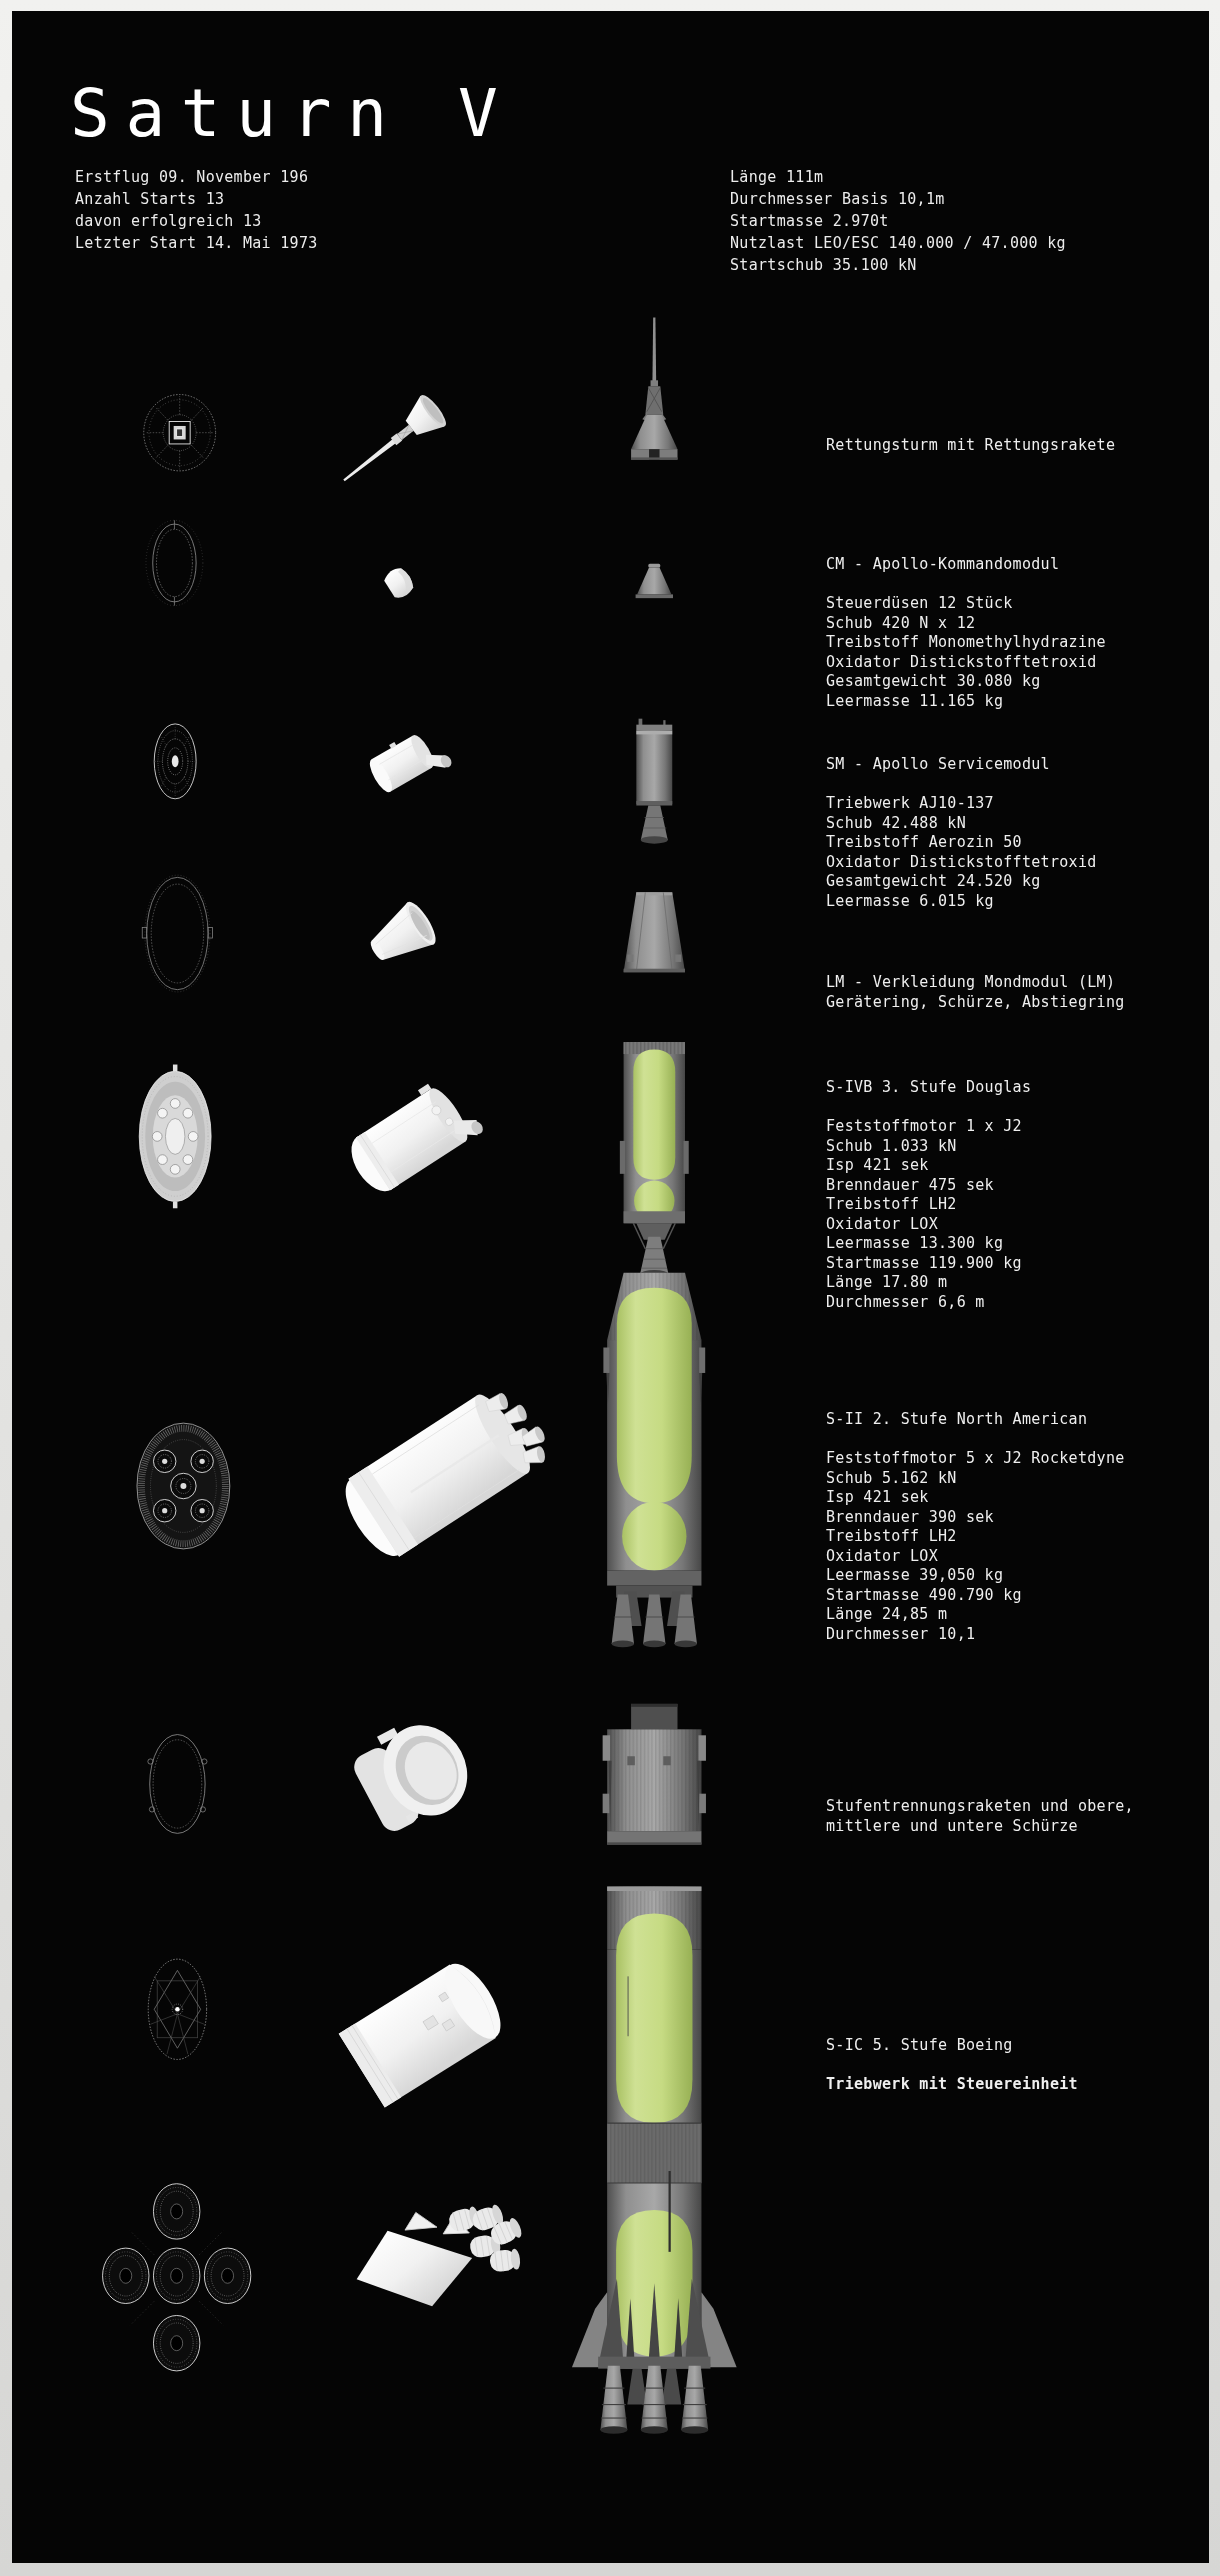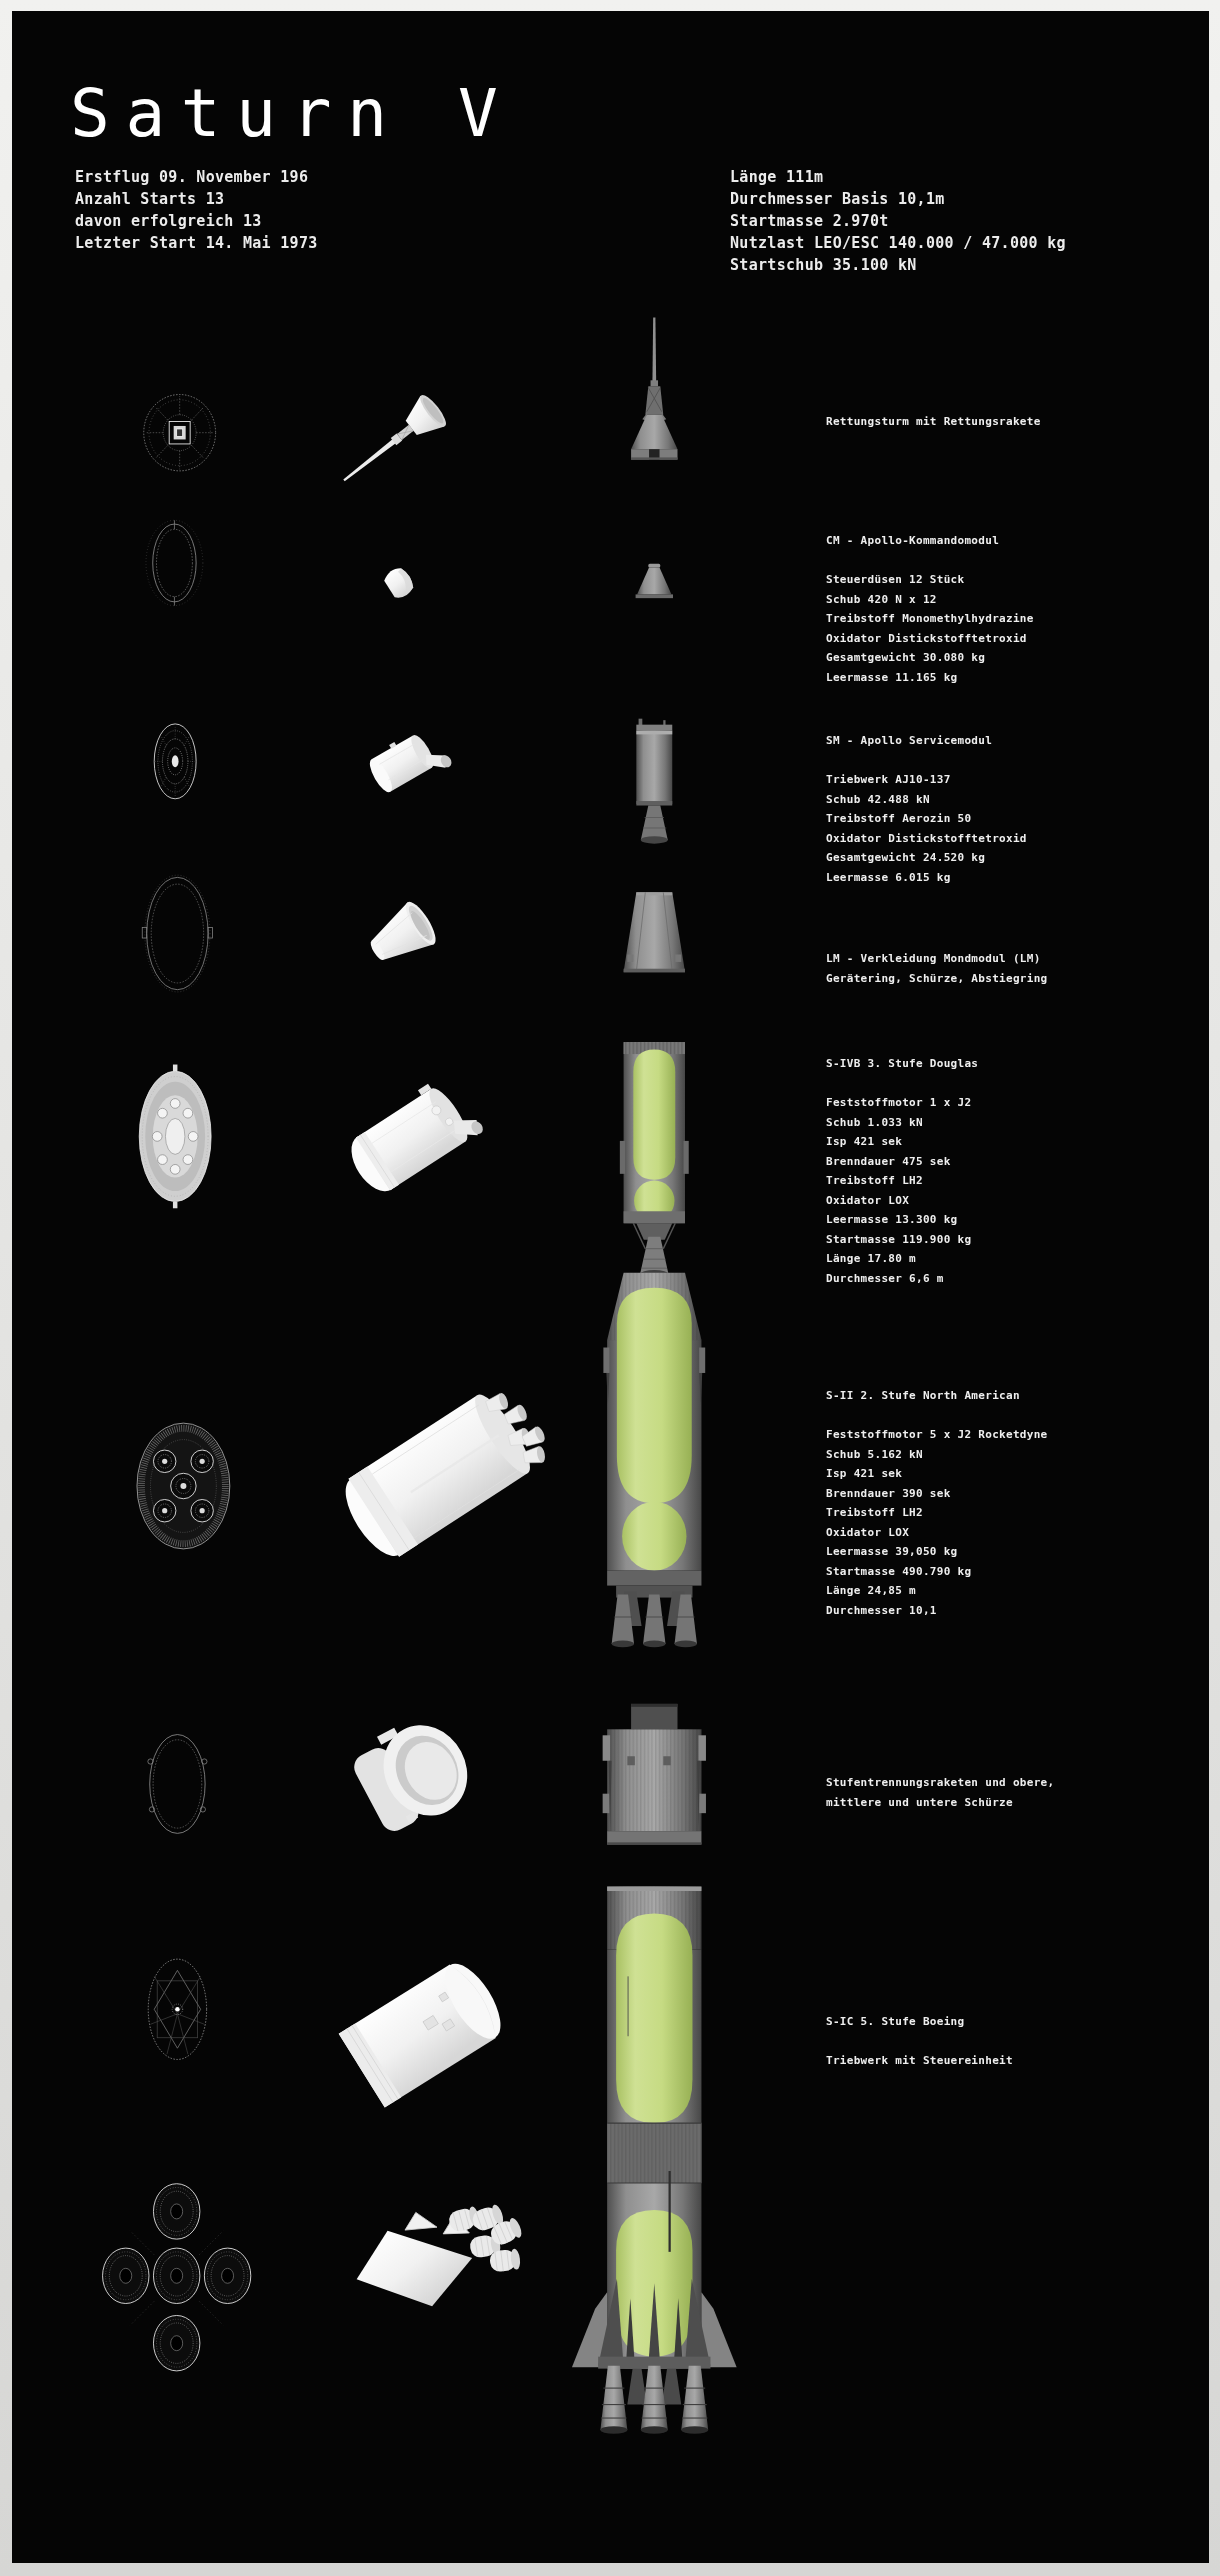--- a/index.html
+++ b/index.html
@@ -16,24 +16,24 @@
   .title{
     position:absolute;left:70px;top:75px;
     font-size:66px;font-weight:400;color:#ffffff;letter-spacing:15.7px;white-space:nowrap;
   }
   .stats{
     position:absolute;font-size:15px;line-height:22px;color:#ececec;
     letter-spacing:0.3px;
   }
   .stats-left{left:75px;top:166px;}
   .stats-right{left:730px;top:166px;}
-  .pre{white-space:pre-line;font-weight:bold;}
+  .pre{white-space:pre-line;}
   .sec{
     position:absolute;left:826px;width:378px;
-    font-size:11px;line-height:19.5px;color:#efefef;letter-spacing:0.3px;
+    font-size:15px;line-height:19.5px;color:#efefef;letter-spacing:0.3px;margin-top:24px;
   }
   .sec-title{margin:0 0 19.5px 0;}
   .sec-bold{font-weight:bold;}
 </style>
 </head>
 <body>
 
 <div class="poster"></div>
 
 <svg class="art" width="1221" height="2576" viewBox="0 0 1631 3441">

